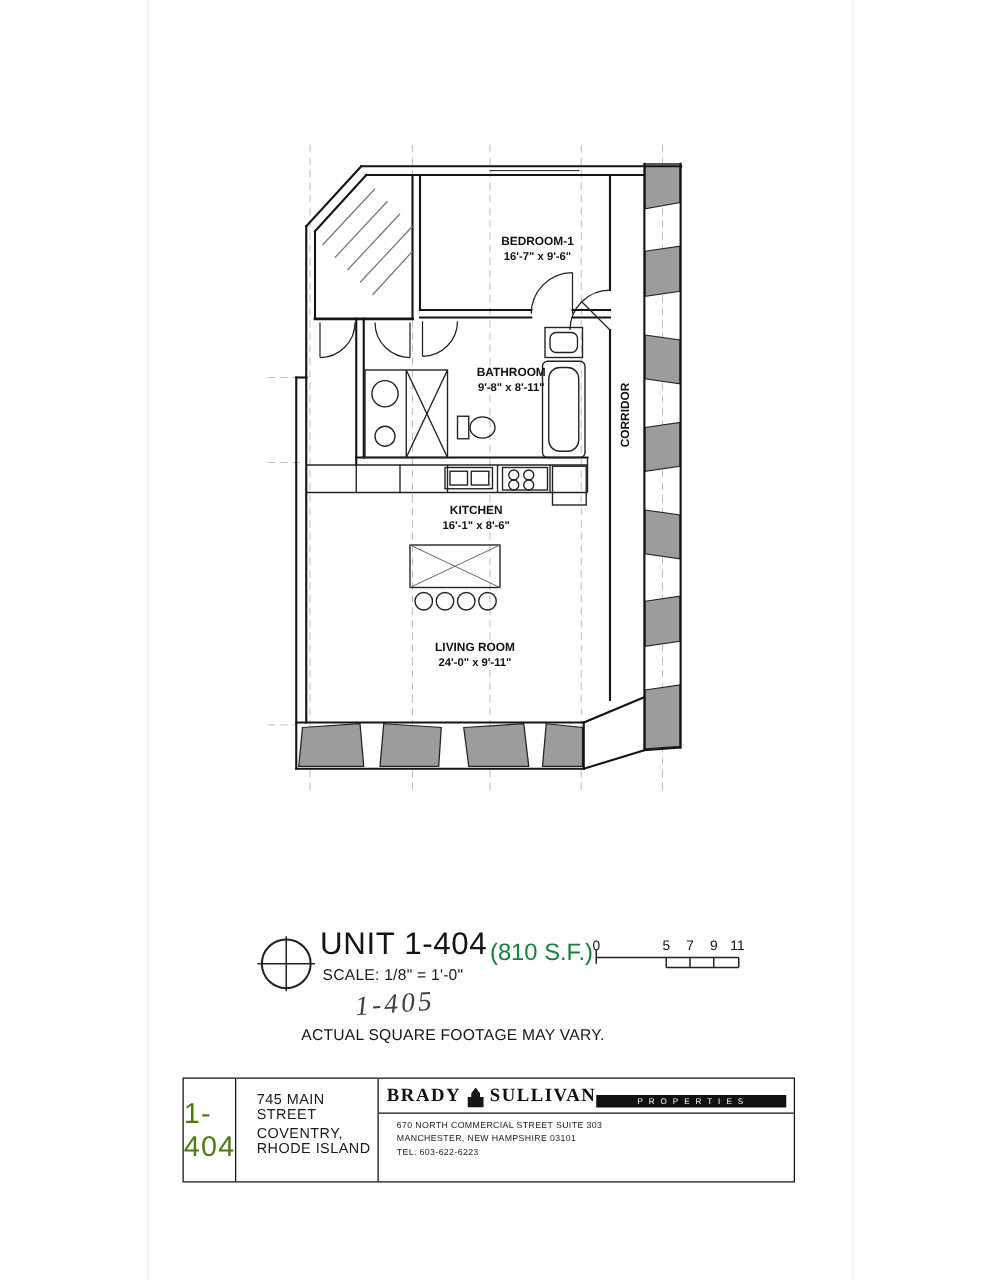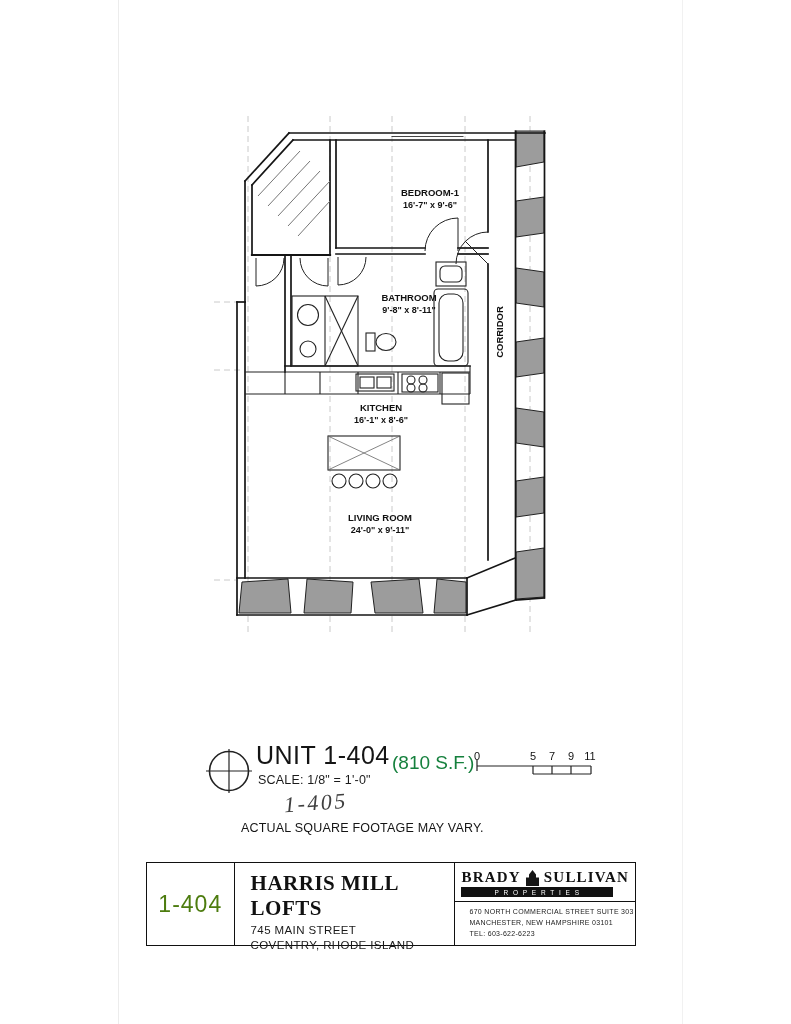--- a/index.html
+++ b/index.html
@@ -16,21 +16,21 @@
   .title-block{position:absolute;left:146px;top:862px;width:490px;height:84px;
                border:1.6px solid #111;display:flex;box-sizing:border-box;background:#fff;}
   .tb-unit{width:87px;border-right:1.6px solid #111;display:flex;align-items:center;
            justify-content:center;font-size:23px;letter-spacing:1px;color:#4d7c0f;}
   .tb-mid{width:222px;border-right:1.6px solid #111;padding:8px 0 0 16px;box-sizing:border-box;}
   .tb-property{font-family:"Liberation Serif",serif;font-weight:700;font-size:21px;
                letter-spacing:0.5px;color:#111;}
   .tb-addr{font-size:11.5px;letter-spacing:0.4px;margin-top:3px;color:#1a1a1a;}
   .tb-right{flex:1;display:flex;flex-direction:column;}
   .firm-logo{border-bottom:1.4px solid #111;padding:6px 6px 4px;display:flex;
-             flex-direction:column;align-items:flex-start;}
+             flex-direction:row;align-items:flex-end;}
   .firm-name-row{font-family:"Liberation Serif",serif;font-weight:700;font-size:15px;
                  letter-spacing:1.2px;display:flex;align-items:flex-end;gap:5px;color:#111;}
   .firm-bar{background:#111;color:#fff;font-size:6.5px;letter-spacing:1.5px;
             padding:2px 0 1px;width:152px;text-align:center;margin-top:1px;}
   .firm-address{padding:5px 0 0 14px;font-size:7px;letter-spacing:0.3px;line-height:1.55;color:#222;}
   svg text{font-family:"Liberation Sans",sans-serif;}
 </style>
 </head>
 <body>
 
@@ -206,21 +206,20 @@
 
   <div class="abs unit-title">UNIT 1-404</div>
   <div class="abs unit-area">(810 S.F.)</div>
   <div class="abs scale-note">SCALE: 1/8" = 1'-0"</div>
   <div class="abs handwritten">1-405</div>
   <div class="abs disclaimer">ACTUAL SQUARE FOOTAGE MAY VARY.</div>
 
   <div class="title-block">
     <div class="tb-unit">1-404</div>
     <div class="tb-mid">
-      <div class="tb-property">HARRIS MILL LOFTS</div>
       <div class="tb-addr">745 MAIN STREET</div>
       <div class="tb-addr">COVENTRY, RHODE ISLAND</div>
     </div>
     <div class="tb-right">
       <div class="firm-logo">
         <div class="firm-name-row">
           <span>BRADY</span>
           <span style="display:inline-flex;">
             <svg width="13" height="16" viewBox="0 0 13 16">
                 <polygon points="6.5,0 10,4.5 10,7.5 13,7.5 13,16 0,16 0,7.5 3,7.5 3,4.5" fill="#161616"></polygon>

